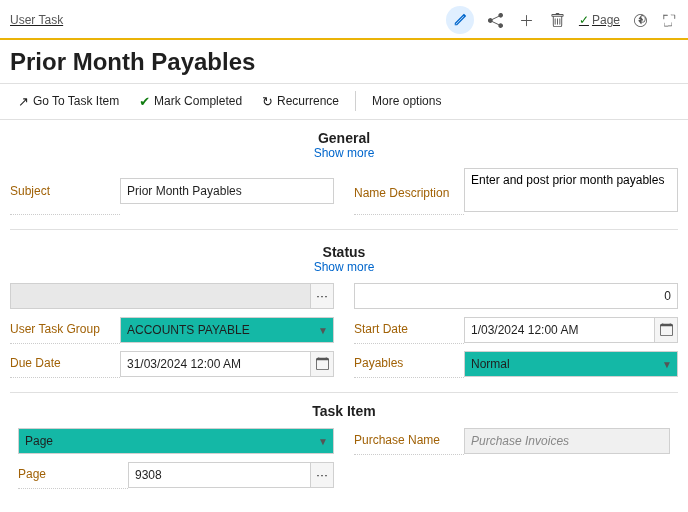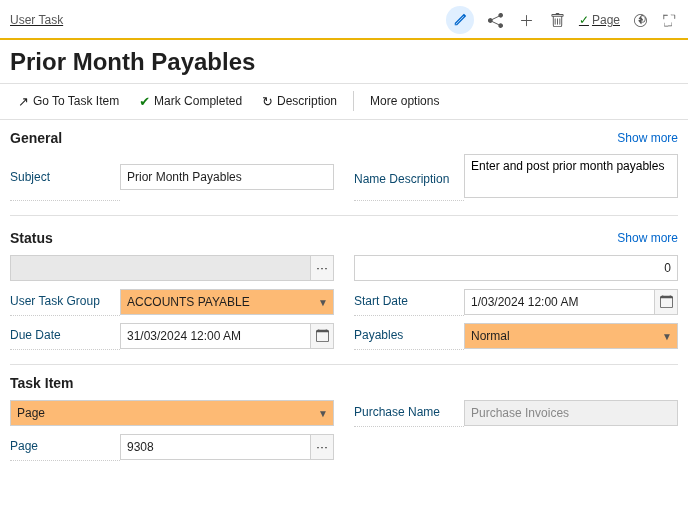--- a/index.html
+++ b/index.html
@@ -115,20 +115,21 @@
 
     
     .section {
       padding: 10px 10px 4px 10px;
     }
     .section-header {
       display: flex;
       justify-content: space-between;
       align-items: center;
       margin-bottom: 8px;
+      flex-direction: column;
     }
     .section-title {
       font-size: 14px;
       font-weight: 600;
       color: #1f1f1f;
     }
     .show-more-link {
       font-size: 12px;
       color: #0066cc;
       cursor: pointer;
@@ -149,21 +150,21 @@
       gap: 6px 20px;
       padding: 0 0 6px 0;
     }
     .field-row {
       display: flex;
       align-items: center;
       min-height: 28px;
     }
     .field-label {
       font-size: 12px;
-      color: #0c4a6e;
+      color: #a16207;
       min-width: 110px;
       flex-shrink: 0;
       padding-right: 4px;
       border-bottom: 1px dotted #ccc;
       align-self: stretch;
       display: flex;
       align-items: center;
     }
     .field-value {
       flex: 1;
@@ -204,21 +205,21 @@
       position: relative;
       width: 100%;
     }
     .select-wrapper select {
       width: 100%;
       height: 26px;
       border: 1px solid #d0d0d0;
       padding: 2px 24px 2px 6px;
       font-size: 12px;
       font-family: inherit;
-      background: #fdba74;
+      background: #14b8a6;
       color: #1f1f1f;
       appearance: none;
       cursor: pointer;
       outline: none;
     }
     .select-chevron {
       position: absolute;
       right: 6px;
       top: 50%;
       transform: translateY(-50%);
@@ -253,25 +254,26 @@
       font-size: 12px;
       font-family: inherit;
       background: #fff;
       color: #1f1f1f;
       text-align: right;
       outline: none;
     }
     .grey-input {
       background: #f0f0f0 !important;
       color: #888 !important;
+      font-style: italic;
     }
 
     
     .task-item-section {
-      padding: 6px 10px;
+      padding: 6px 18px;
     }
 
     
     .description-field {
       width: 100%;
       min-height: 44px;
       border: 1px solid #d0d0d0;
       padding: 4px 6px;
       font-size: 12px;
       font-family: inherit;
@@ -331,21 +333,21 @@
   <button class="action-btn">
     <span class="btn-icon">↗</span>
     <span>Go To Task Item</span>
   </button>
   <button class="action-btn green-icon">
     <span class="btn-icon" style="color:#107c10;">✔</span>
     <span>Mark Completed</span>
   </button>
   <button class="action-btn">
     <span class="btn-icon">↻</span>
-    <span>Description</span>
+    <span>Recurrence</span>
   </button>
   <div class="action-bar-divider"></div>
   <button class="more-options-btn">More options</button>
 </div>
 
 <div class="section">
   <div class="section-header">
     <span class="section-title">General</span>
     <button class="show-more-link">Show more</button>
   </div>

